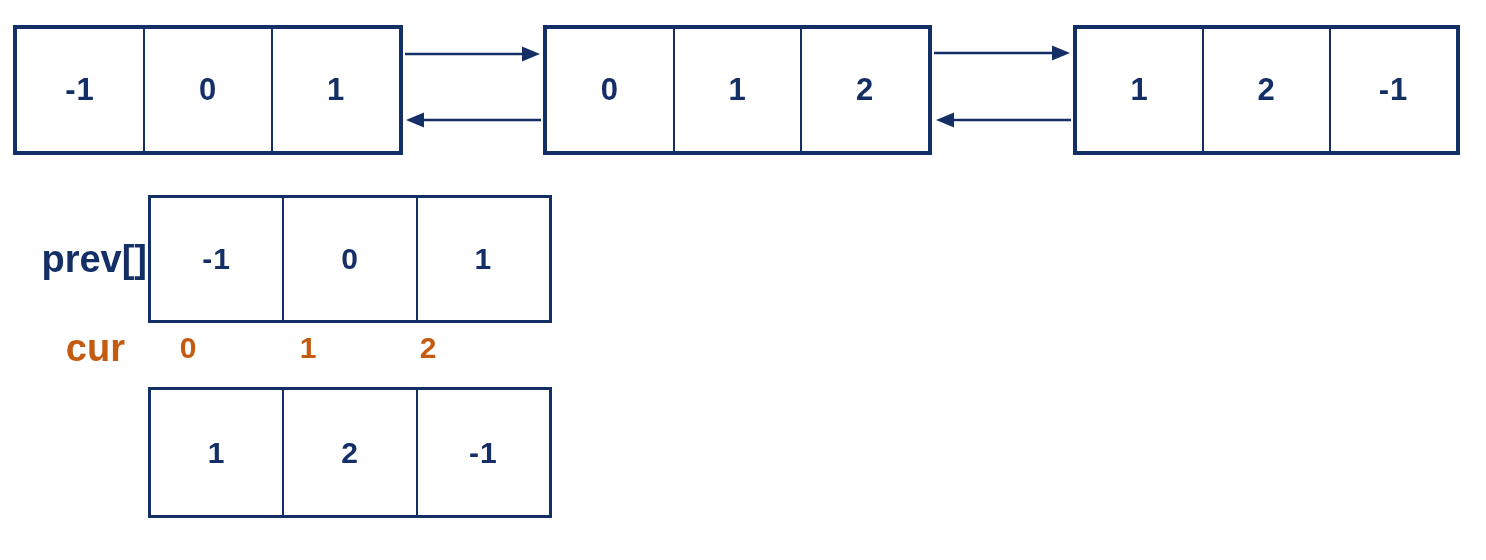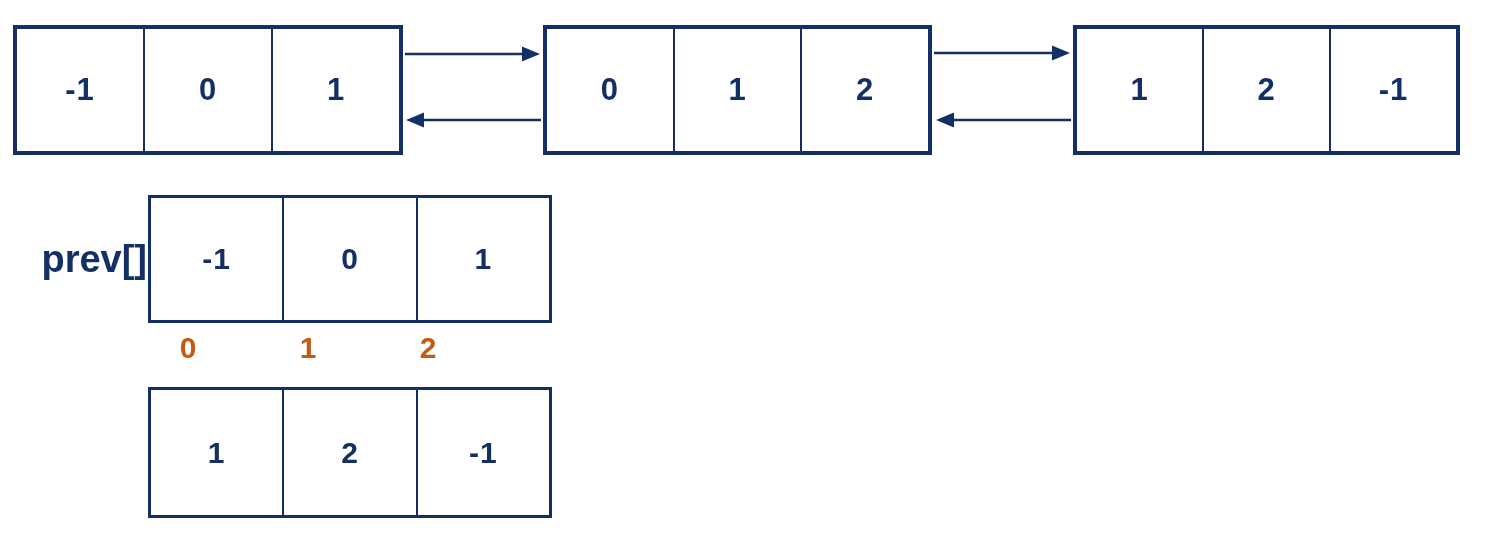--- a/index.html
+++ b/index.html
@@ -139,20 +139,21 @@
     </g>
   </svg>
 
   <div class="row-label" id="prev-label">prev[]</div>
   <div class="array-box" id="prev-box">
     <div class="cell">-1</div>
     <div class="cell">0</div>
     <div class="cell">1</div>
   </div>
 
+  <div class="row-label" id="cur-label">cur</div>
   <div class="cur-values">
     <div class="cur-val">0</div>
     <div class="cur-val">1</div>
     <div class="cur-val">2</div>
   </div>
 
   <div class="array-box" id="next-box">
     <div class="cell">1</div>
     <div class="cell">2</div>
     <div class="cell">-1</div>

